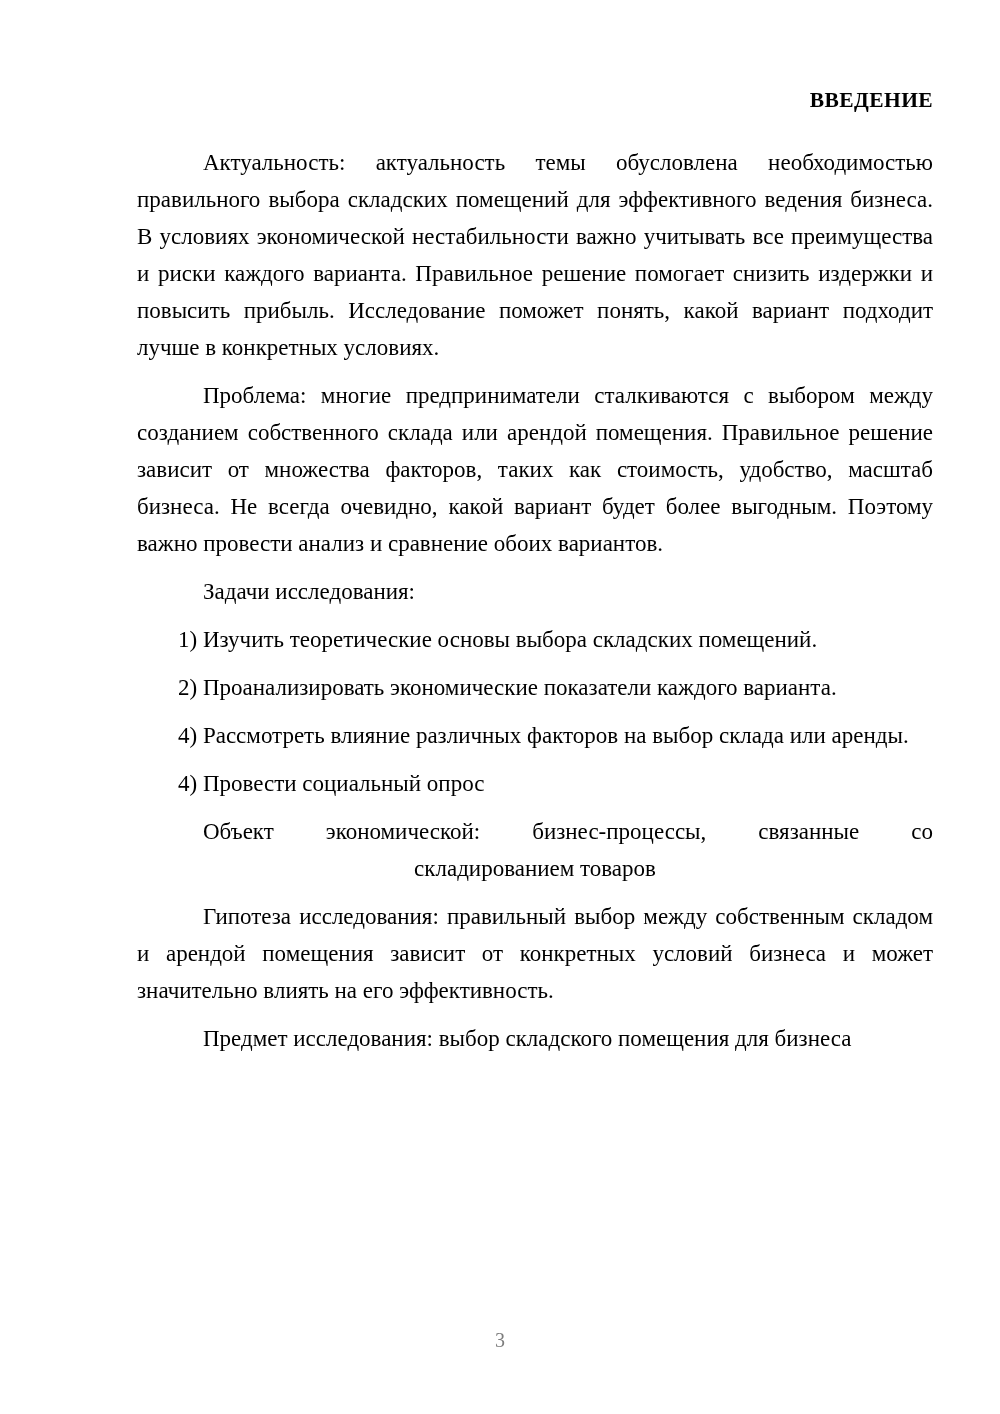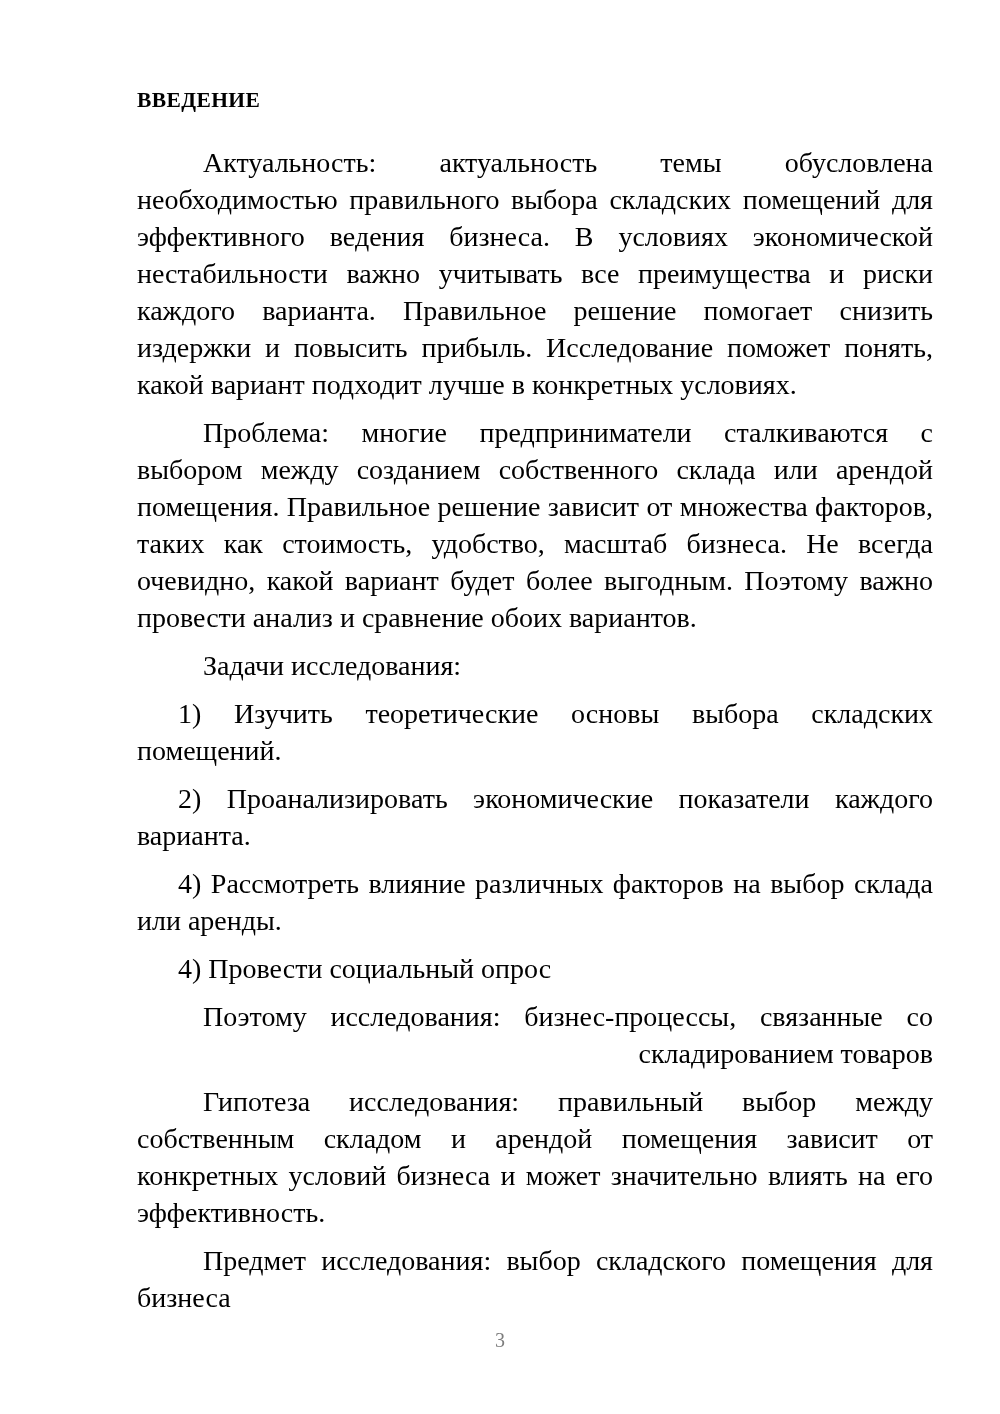--- a/index.html
+++ b/index.html
@@ -23,27 +23,27 @@
   }
   .content {
     position: absolute;
     left: 137px;
     top: 88px;
     width: 796px;
   }
   .doc-title {
     font-size: 21.5px;
     font-weight: bold;
-    text-align: left;
+    text-align: right;
     letter-spacing: 0.4px;
     margin: 0 0 30px 0;
     line-height: 1.2;
   }
   .para {
-    font-size: 28px;
+    font-size: 23px;
     line-height: 37px;
     text-align: justify;
     text-justify: inter-word;
     margin: 0 0 11px 0;
     text-indent: 66px;
     hyphens: none;
   }
   
   .para.task-item {
     text-indent: 41px;
@@ -51,21 +51,21 @@
   
   .para.stretch > .stretch-line {
     display: block;
     text-align: justify;
     text-align-last: justify;
     text-indent: 66px;
   }
   .para.stretch > .tail-line {
     display: block;
     text-indent: 0;
-    text-align: right;
+    text-align: center;
   }
   .page-number {
     position: absolute;
     left: 0;
     right: 0;
     top: 1330px;
     text-align: center;
     font-size: 20px;
     color: #7d7d7d;
     line-height: 1;
@@ -90,21 +90,21 @@
     <p class="para task-item">1) Изучить теоретические основы выбора складских помещений.</p>
 
     <p class="para task-item">2) Проанализировать экономические показатели каждого варианта.</p>
 
     <p class="para task-item">4) Рассмотреть влияние различных факторов на выбор склада или аренды.</p>
 
     <p class="para task-item">4) Провести социальный опрос</p>
 
 
     <p class="para stretch">
-      <span class="stretch-line">Поэтому исследования: бизнес-процессы, связанные со</span>
+      <span class="stretch-line">Объект экономической: бизнес-процессы, связанные со</span>
       <span class="tail-line">складированием товаров</span>
     </p>
 
     <p class="para">Гипотеза исследования: правильный выбор между собственным складом и арендой помещения зависит от конкретных условий бизнеса и может значительно влиять на его эффективность.</p>
 
     <p class="para">Предмет исследования: выбор складского помещения для бизнеса</p>
 
 
   </div>
 

